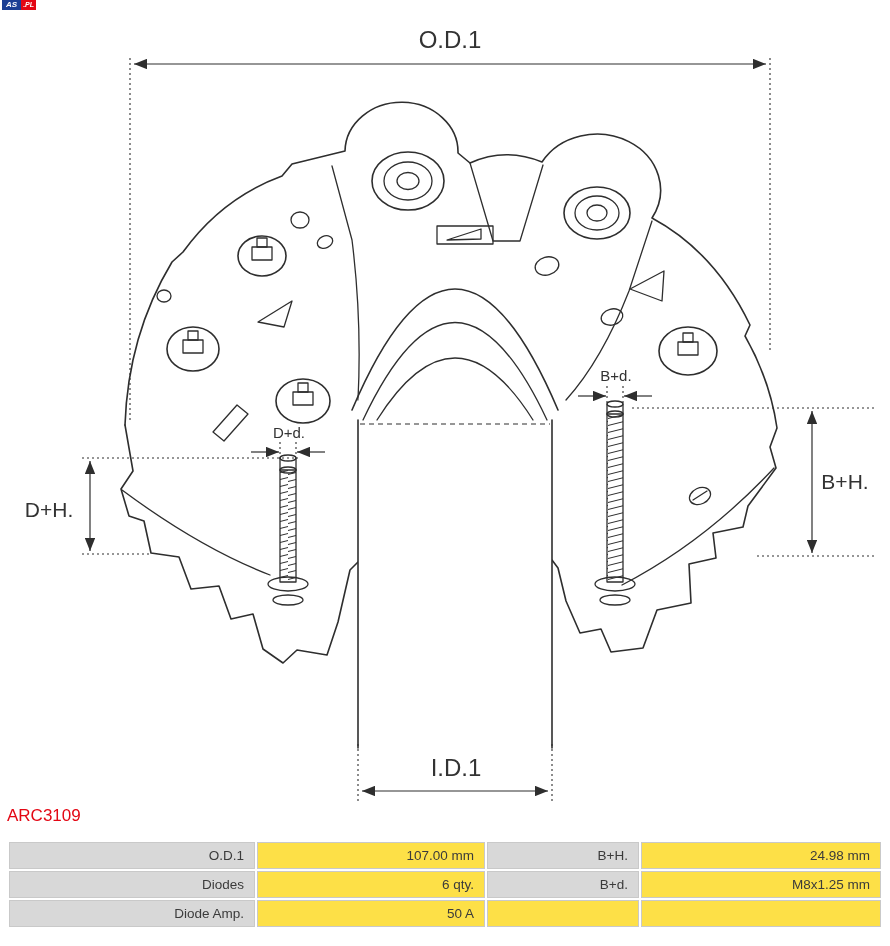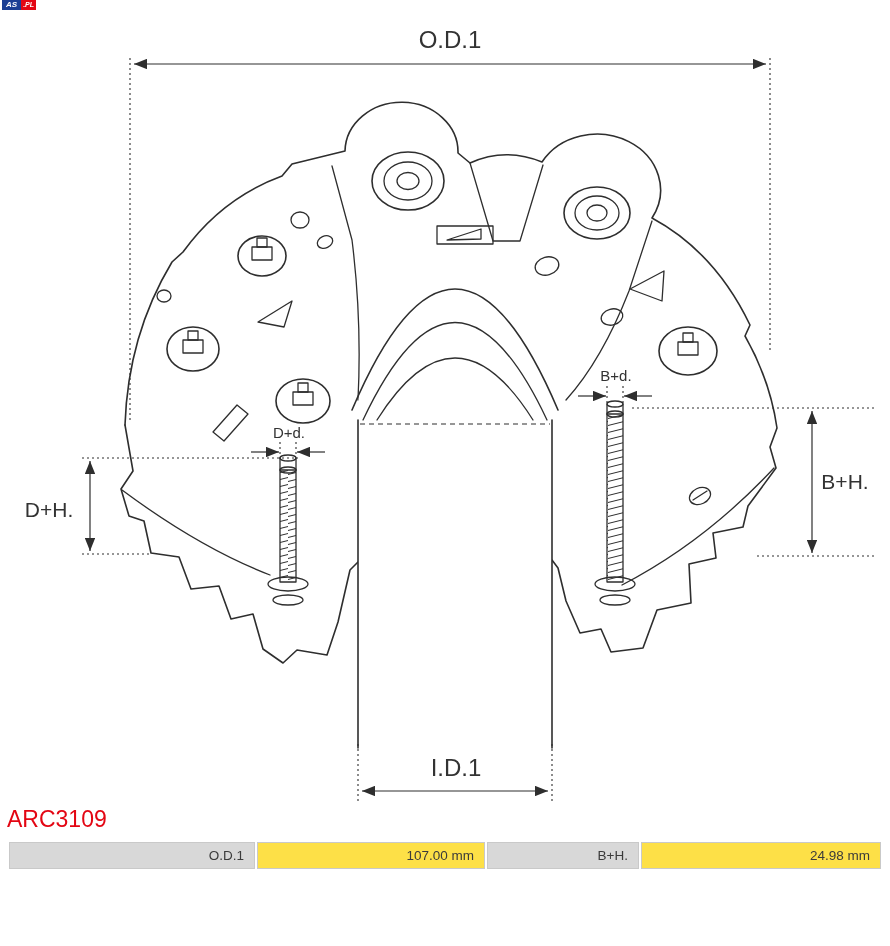--- a/index.html
+++ b/index.html
@@ -27,21 +27,21 @@
   svg .thrfill{fill:url(#thr);}
   svg .dotted{stroke:var(--line-color);stroke-width:1.1;fill:none;stroke-dasharray:2 3;}
   svg .dashed5{stroke:var(--line-color);stroke-width:1.2;fill:none;stroke-dasharray:5 4;}
   svg .dim{stroke:var(--line-color);stroke-width:1.2;fill:none;}
   svg text{fill:#333;stroke:none;font-family:"Liberation Sans",sans-serif;}
   svg .dim-lg{font-size:24px;text-anchor:middle;}
   svg .dim-md{font-size:21px;text-anchor:middle;}
   svg .dim-sm{font-size:15px;text-anchor:middle;}
   svg .arrhead{fill:var(--line-color);stroke:none;}
   #thr line{stroke:var(--line-color);stroke-width:1;}
-  .part-number{position:absolute;left:7px;top:806px;font-size:23px;color:var(--accent-red);}
+  .part-number{position:absolute;left:7px;top:806px;font-size:17px;color:var(--accent-red);}
   table.spec{
     position:absolute;left:7px;top:840px;width:876px;
     border-collapse:separate;border-spacing:2px;table-layout:fixed;
     font-size:13.5px;color:#3b3b3b;
   }
   table.spec td{
     box-sizing:border-box;border:1px solid var(--table-border);
     height:27px;padding:0 10px;text-align:right;background:#fde047;
     overflow:hidden;white-space:nowrap;
   }
@@ -209,16 +209,28 @@
         <col style="width:152px">
         <col style="width:240px">
     </colgroup>
     <tbody>
       <tr>
         <td class="lab">O.D.1</td>
         <td class="val">107.00 mm</td>
         <td class="lab">B+H.</td>
         <td class="val">24.98 mm</td>
       </tr>
+      <tr>
+        <td class="lab">Diodes</td>
+        <td class="val">6 qty.</td>
+        <td class="lab">B+d.</td>
+        <td class="val">M8x1.25 mm</td>
+      </tr>
+      <tr>
+        <td class="lab">Diode Amp.</td>
+        <td class="val">50 A</td>
+        <td class="val"></td>
+        <td class="val"></td>
+      </tr>
     </tbody>
   </table>
 
 </div>
 
 </body></html>

